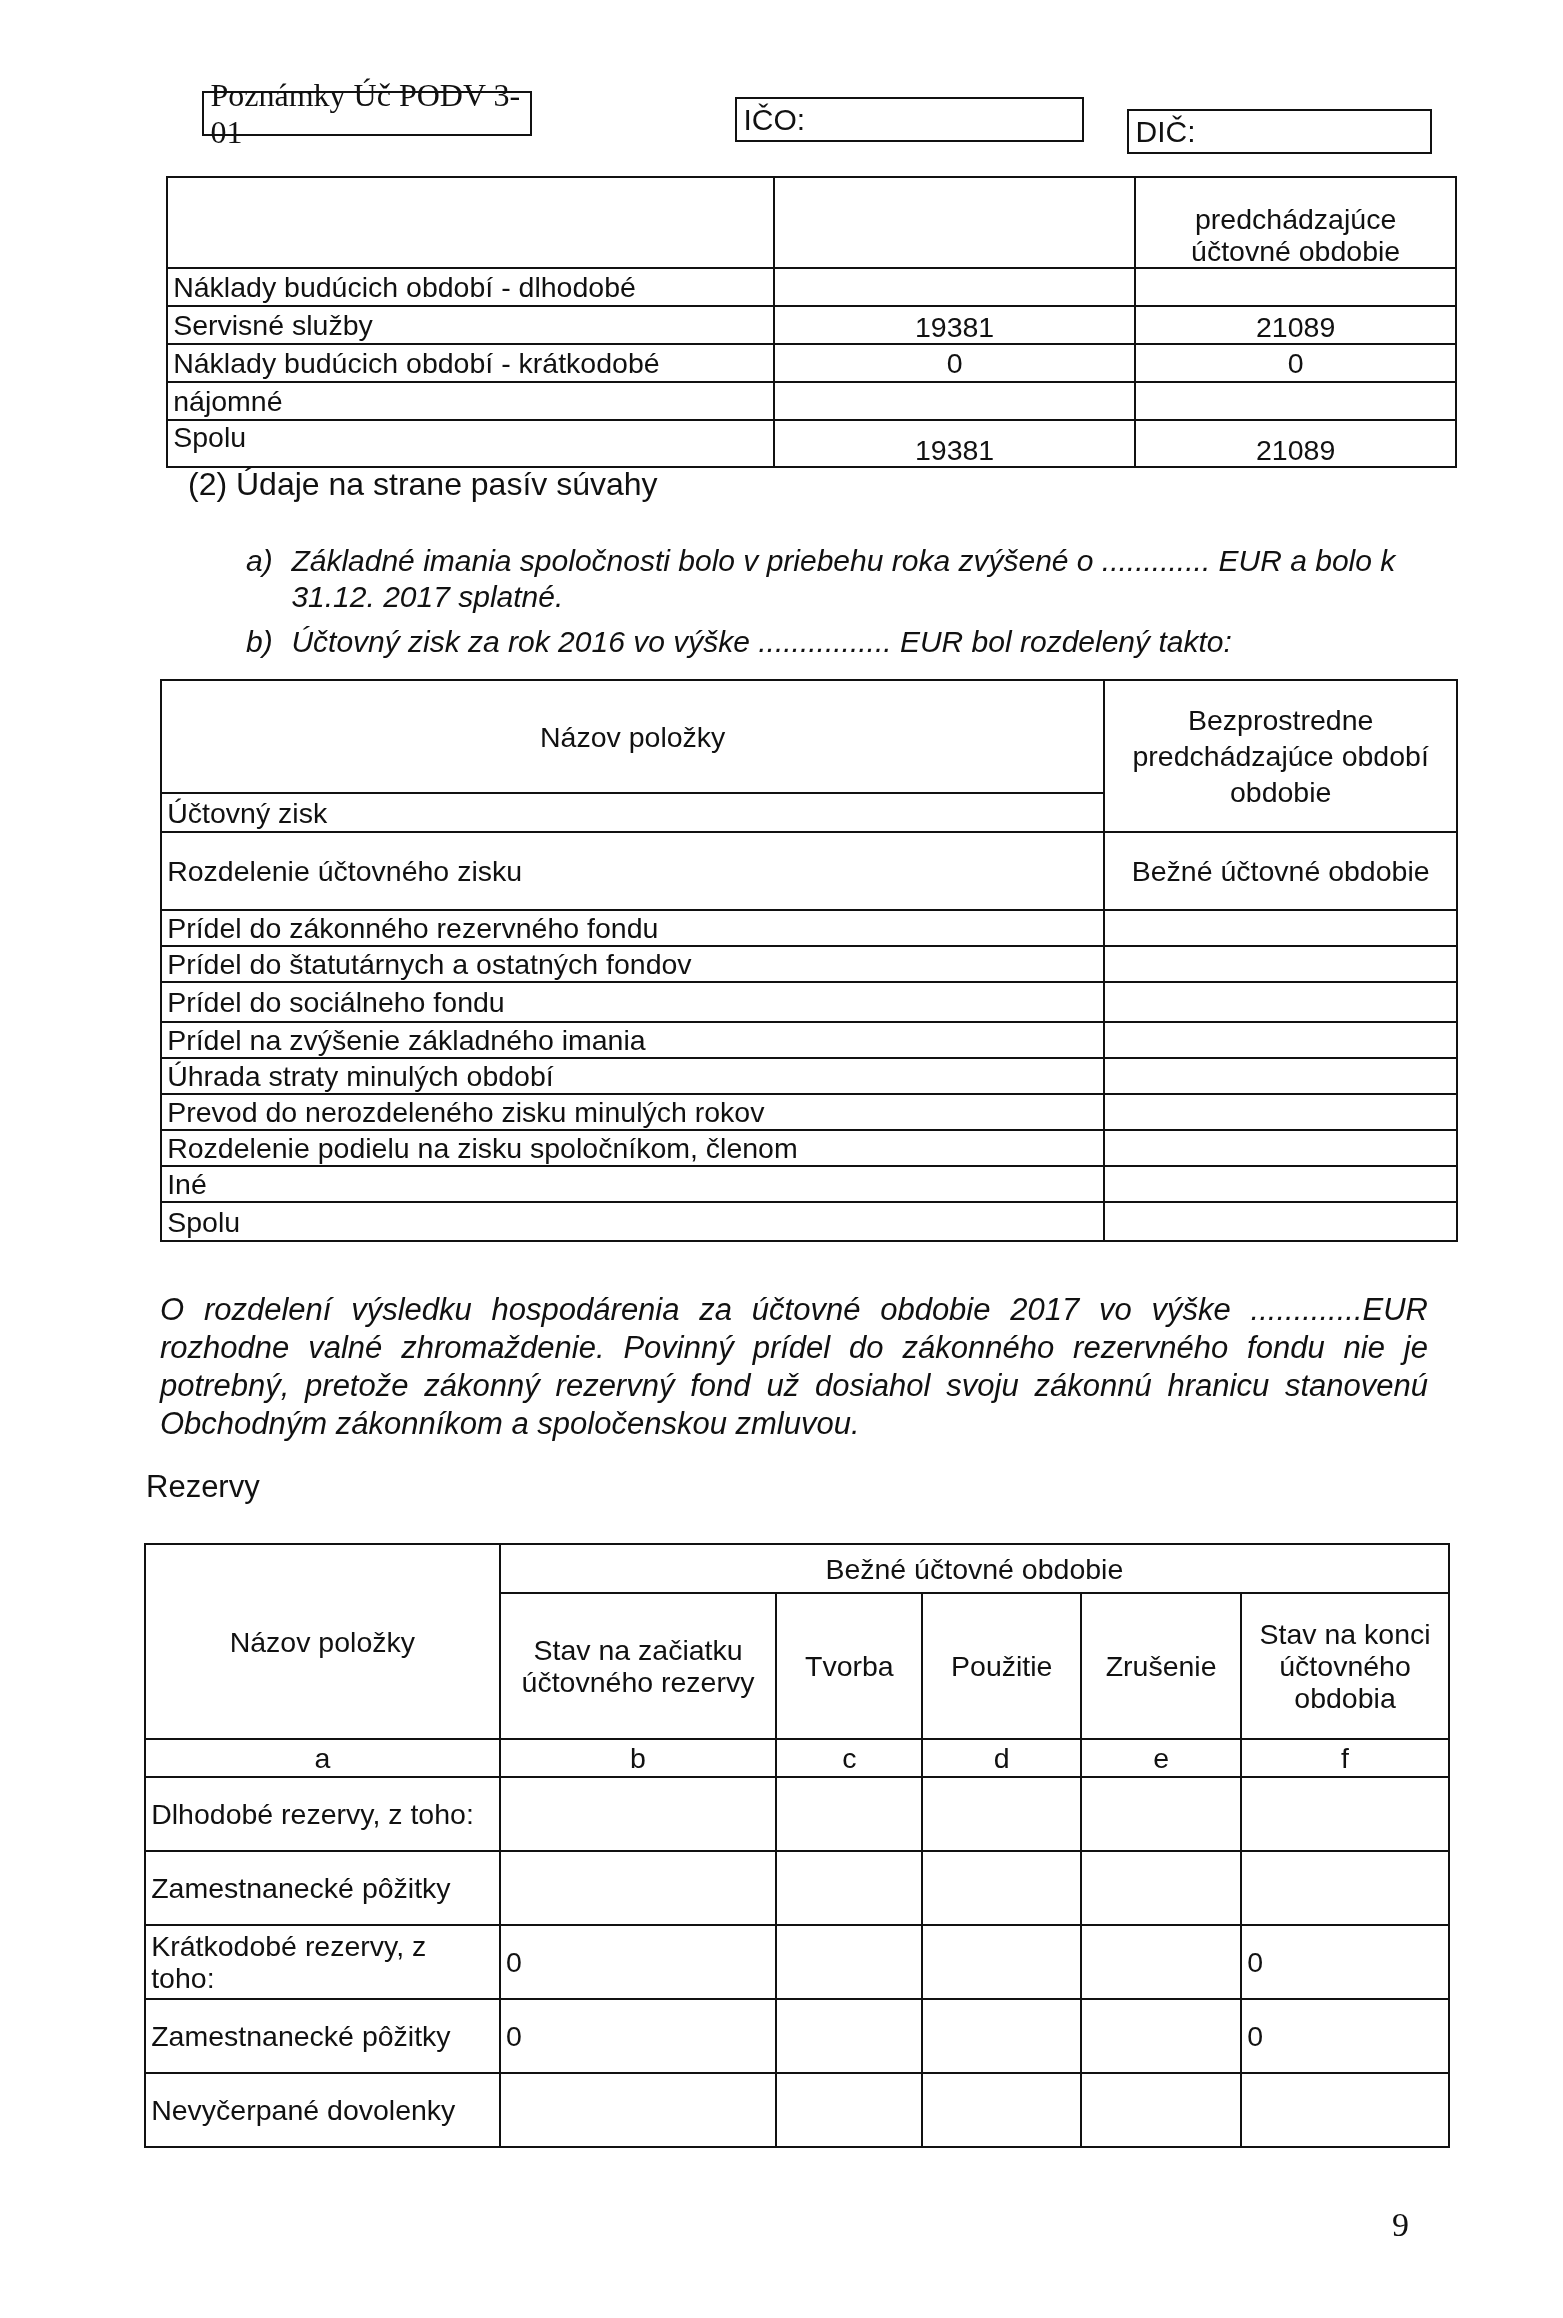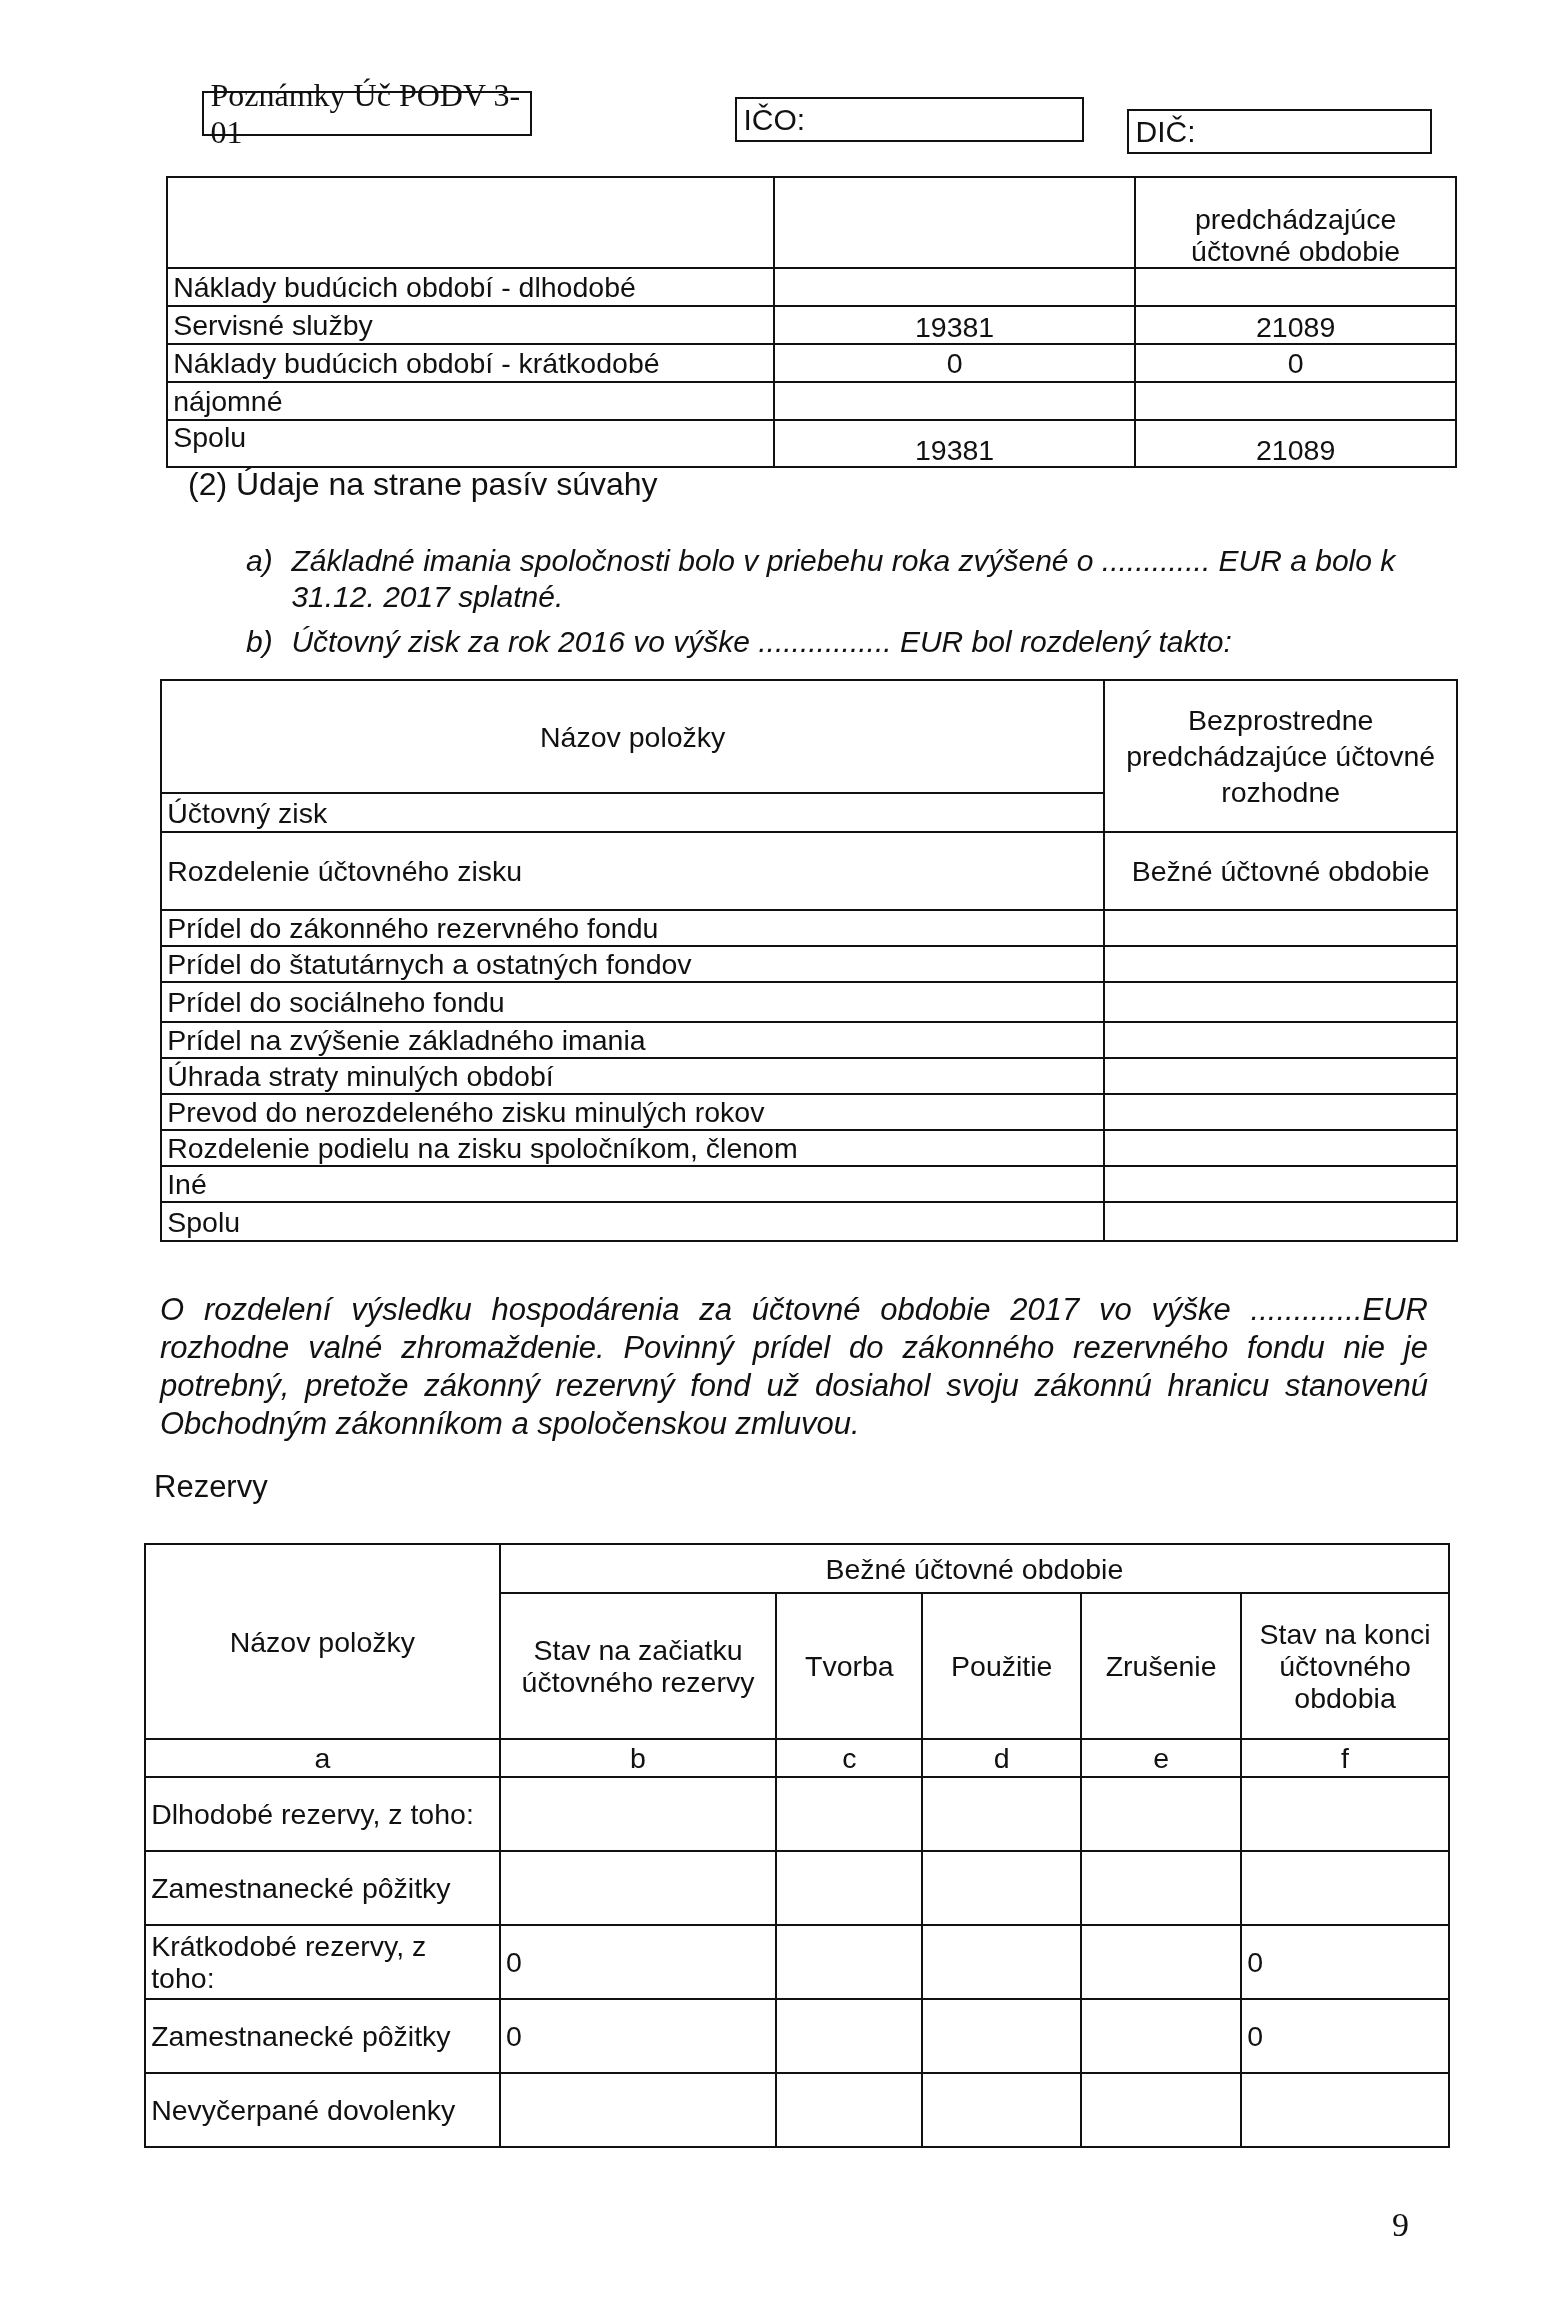--- a/index.html
+++ b/index.html
@@ -83,21 +83,21 @@
 </div>
 
 <table class="thick" style="left:160px;top:679px;width:1298px;">
   <colgroup>
       <col style="width:945px">
       <col style="width:353px">
     </colgroup>
   <tbody>
       <tr style="height:113px">
     <td class="c b">Názov položky</td>
-    <td class="c b" rowspan="2" style="line-height:36px">Bezprostredne predchádzajúce účtovné rozhodne</td>
+    <td class="c b" rowspan="2" style="line-height:36px">Bezprostredne predchádzajúce období obdobie</td>
   </tr>
   <tr style="height:39px">
     <td class="b">Účtovný zisk</td>
   </tr>
   <tr style="height:78px">
     <td class="b">Rozdelenie účtovného zisku</td>
     <td class="c b" style="line-height:36px">Bežné účtovné obdobie</td>
   </tr>
   <tr style="height:36px">
         <td>Prídel do zákonného rezervného fondu</td>
@@ -133,21 +133,21 @@
       </tr>
   <tr style="height:39px">
         <td class="b">Spolu</td>
         <td></td>
       </tr>
 </tbody>
   </table>
 
 <div class="abs para it" style="left:160px;top:1291px;width:1268px;text-align:justify;font-size:31px;line-height:38px;">O rozdelení výsledku hospodárenia za účtovné obdobie  2017 vo výške .............EUR rozhodne valné zhromaždenie. Povinný prídel do zákonného rezervného fondu nie je potrebný, pretože zákonný rezervný fond už dosiahol svoju zákonnú hranicu stanovenú Obchodným zákonníkom a spoločenskou zmluvou.</div>
 
-<div class="abs b" style="left:154px;top:1469px;font-size:31px;">Rezervy</div>
+<div class="abs b" style="left:146px;top:1469px;font-size:31px;">Rezervy</div>
 
 <table class="thick" style="left:144px;top:1543px;width:1306px;">
   <colgroup>
     <col style="width:355px">
       <col style="width:277px">
       <col style="width:146px">
     <col style="width:159px">
       <col style="width:160px">
       <col style="width:208px">
   </colgroup>

